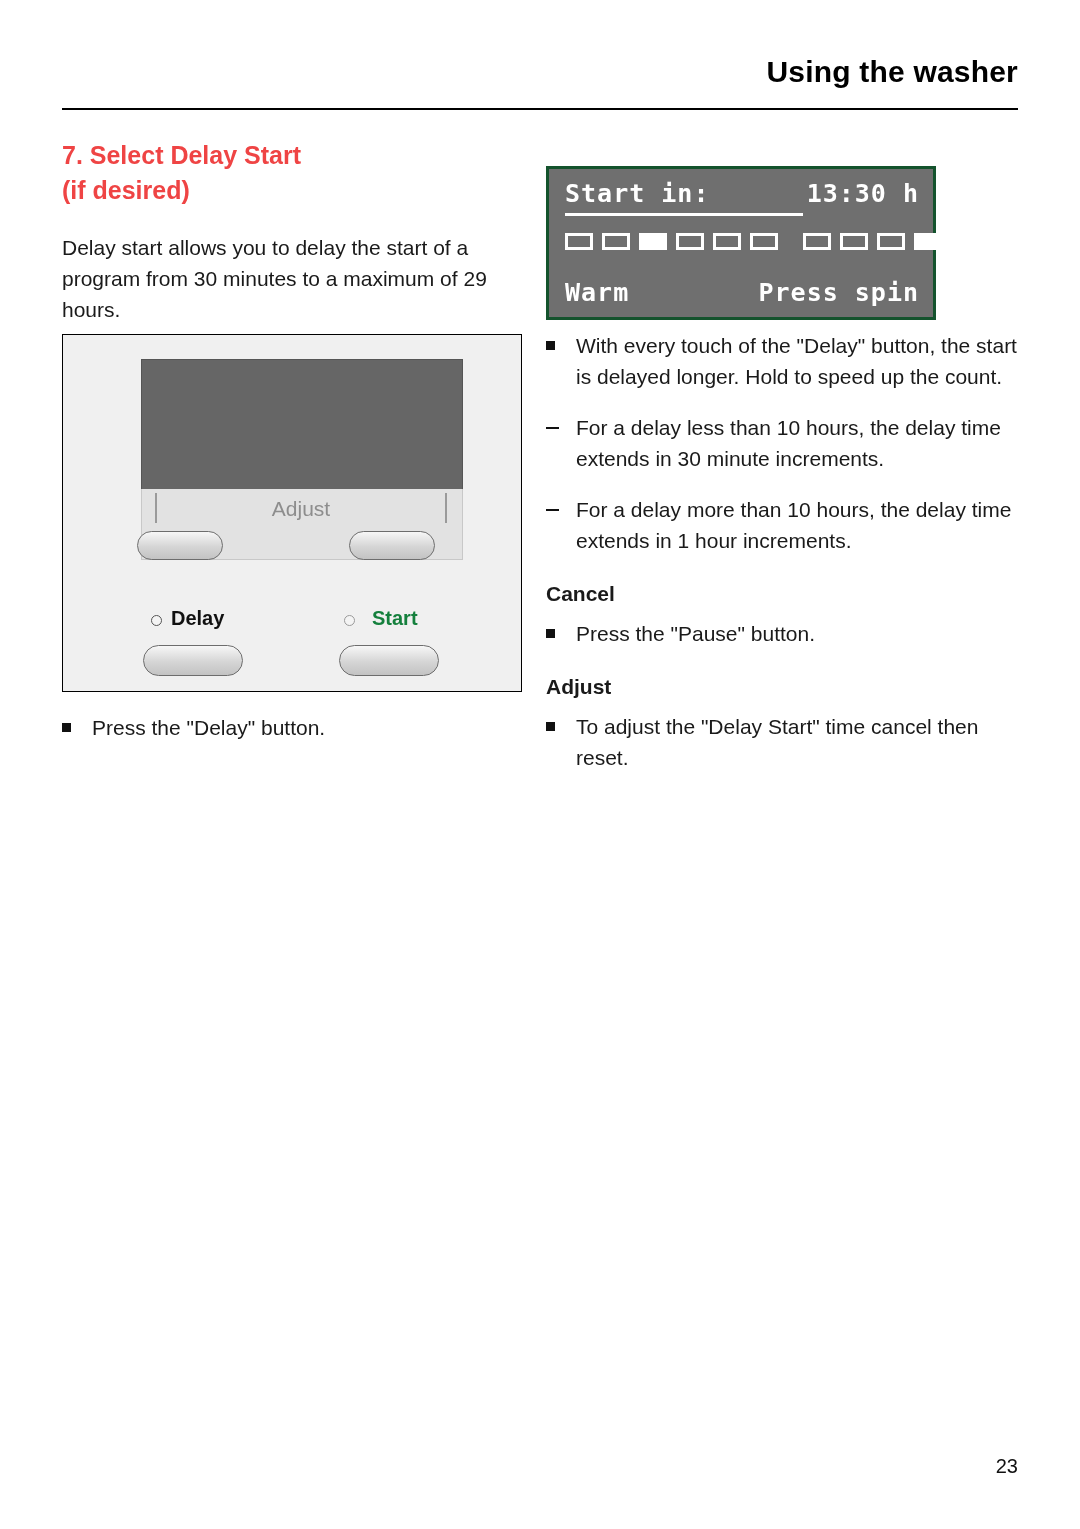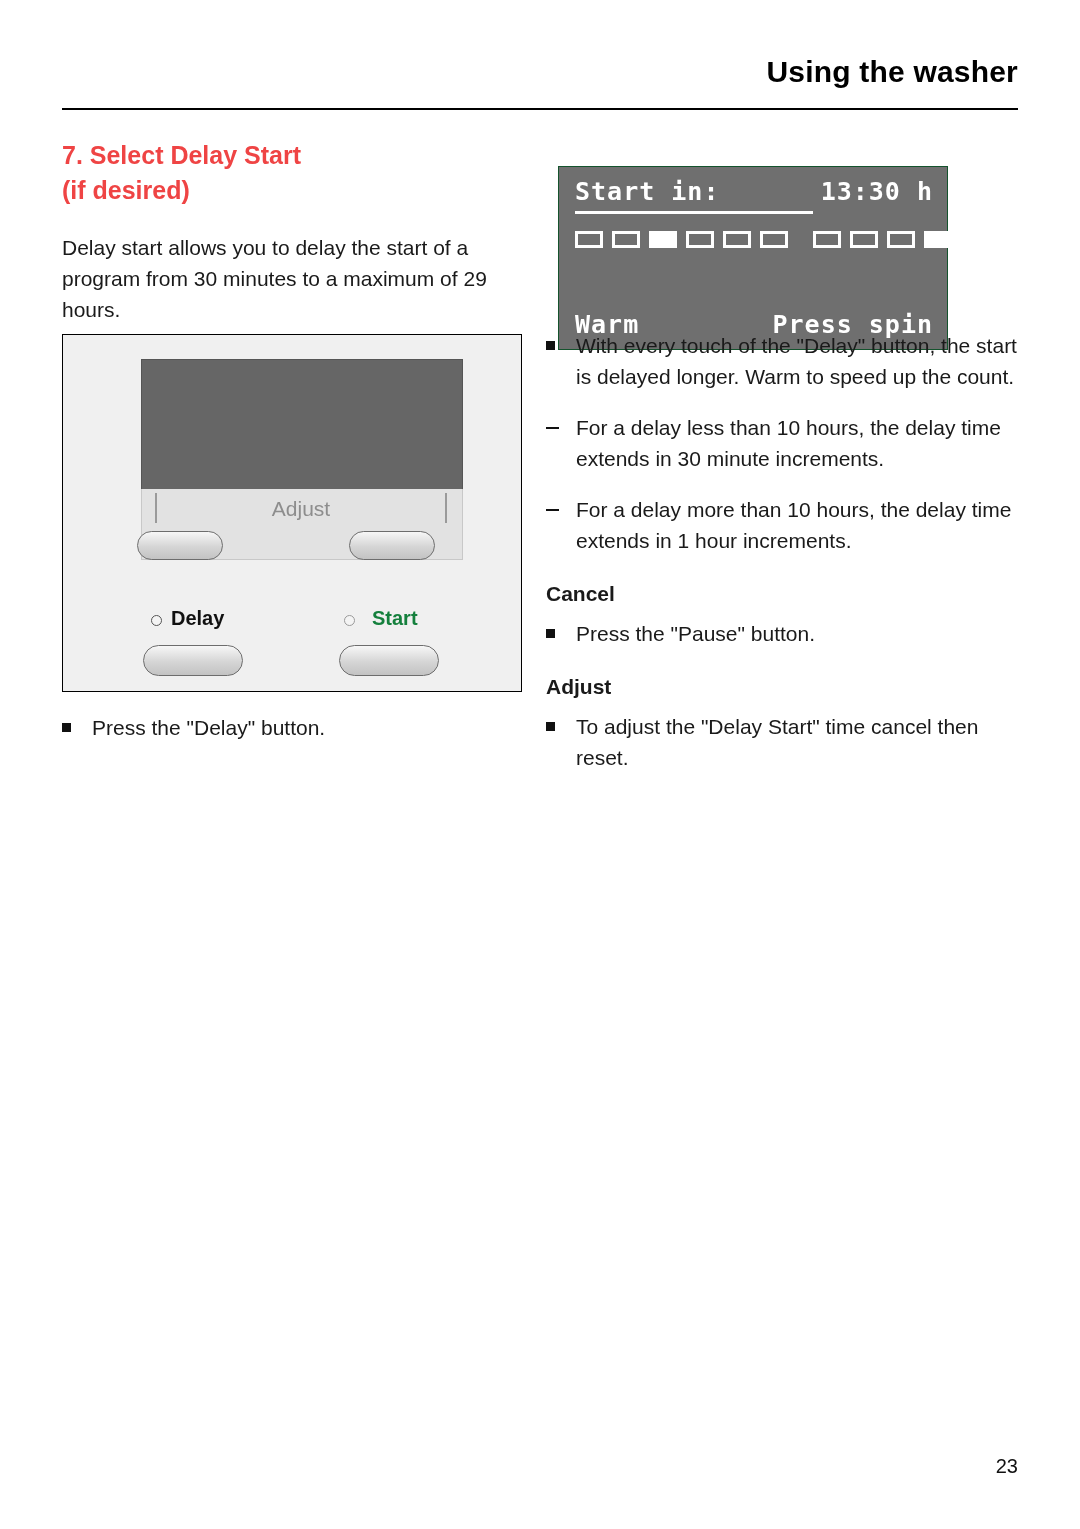--- a/index.html
+++ b/index.html
@@ -152,26 +152,25 @@
     font-size: 21px;
     line-height: 30px;
   }
 
   
   .lcd {
     position: absolute;
     left: 546px;
     top: 166px;
     width: 390px;
-    height: 184px;
+    height: 154px;
     background: #6f6f6f;
-    border: 1px solid #14532d;
+    border: 3px solid #14532d;
     box-sizing: border-box;
     font-family: "DejaVu Sans Mono", monospace;
-    margin-left: 12px;
   }
   .lcd-text {
     position: absolute;
     color: #ffffff;
     font-size: 25px;
     font-weight: bold;
     letter-spacing: 1px;
   }
   .lcd-start-in { left: 16px; top: 10px; }
   .lcd-time { right: 14px; top: 10px; }
@@ -315,21 +314,21 @@
       <div class="seg"></div>
     </div>
     <div class="lcd-text lcd-bottom-left">Warm</div>
     <div class="lcd-text lcd-bottom-right">Press spin</div>
   </div>
 
   <div class="right-col">
 
     <div class="bullet-block">
       <span class="marker square"></span>
-      <span>With every touch of the "Delay" button, the start is delayed longer. Warm to speed up the count.</span>
+      <span>With every touch of the "Delay" button, the start is delayed longer. Hold to speed up the count.</span>
     </div>
 
     <div class="bullet-block">
       <span class="marker dash"></span>
       <span>For a delay less than 10 hours, the delay time extends in 30 minute increments.</span>
     </div>
 
     <div class="bullet-block">
       <span class="marker dash"></span>
       <span>For a delay more than 10 hours, the delay time extends in 1 hour increments.</span>

